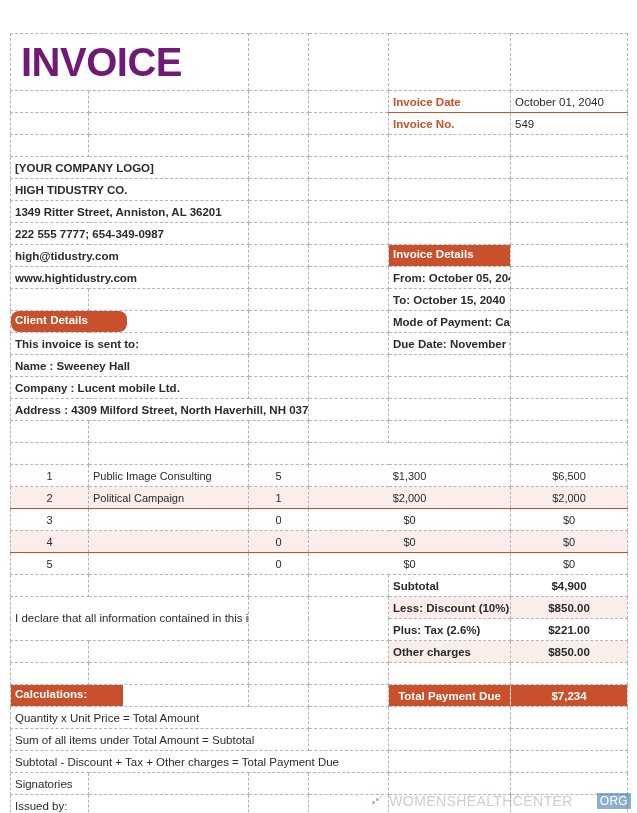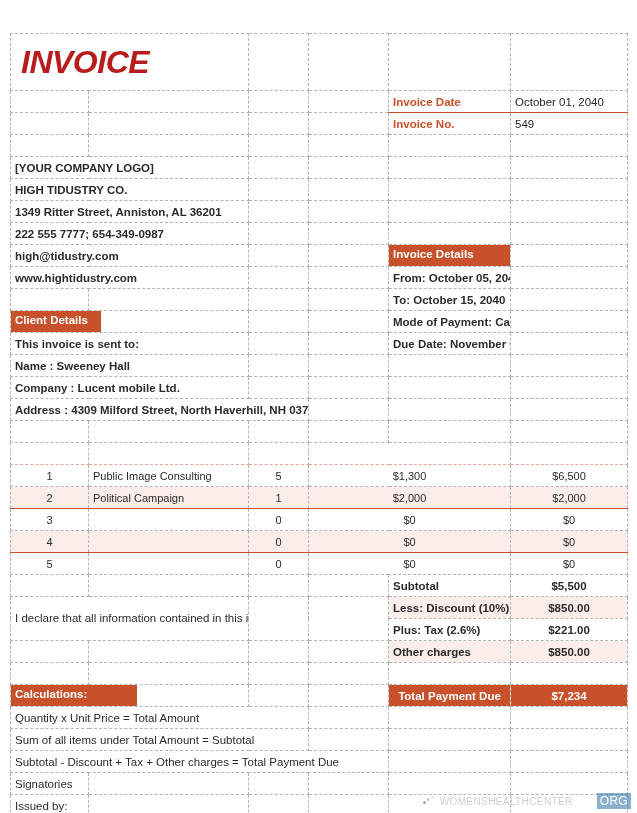--- a/index.html
+++ b/index.html
@@ -44,27 +44,26 @@
   col.c5 { width: 122px; }
   col.c6 { width: 117px; }
   .center       { text-align: center; }
   .tint         { background: #fbedea !important; }
   .solidline-bottom { border-bottom: 1px solid #c8502b !important; }
   .solidline-top    { border-top: 1px solid #c8502b !important; }
   .nowrap-clip  { overflow: visible; }
 
   
   .invoice-title {
-    font-size: 32px;
+    font-size: 40px;
     font-weight: bold;
-    color: #b91c1c;
+    color: #701a75;
     letter-spacing: -0.5px;
     line-height: 1;
     font-family: "Liberation Sans", sans-serif;
-    font-style: italic;
   }
   td.title-cell {
     height: 56px;
     vertical-align: middle;
     padding-left: 10px;
   }
 
   
   .hdr-label {
     font-weight: bold;
@@ -137,21 +136,21 @@
   }
   .wm-dots { width: 13px; height: 12px; position: relative; }
   .wm-dots i {
     position: absolute; display: block;
     background: #2e6fa8; border-radius: 50%;
   }
   .wm-dots i:nth-child(1){ width:3px;height:3px; left:0; top:6px; }
   .wm-dots i:nth-child(2){ width:2.5px;height:2.5px; left:4px; top:3px; background:#4b8cc2;}
   .wm-dots i:nth-child(3){ width:2px;height:2px; left:8px; top:1px; background:#7fb0d6;}
   .wm-text {
-    font-size: 10px;
+    font-size: 14px;
     letter-spacing: 0.4px;
     color: #9aa8b5;
     font-family: "Liberation Sans", sans-serif;
   }
   .wm-org {
     font-size: 12px;
     background: #2e6fa8;
     color: #ffffff;
     padding: 1px 3px;
     letter-spacing: 0.3px;
@@ -263,21 +262,21 @@
     <td></td>
     <td></td>
     <td></td>
     <td></td>
     <td class="blk-bold nowrap-clip">To: October 15, 2040</td>
     <td></td>
   </tr>
 
   <tr>
     <td class="badge-cell" colspan="2">
-      <span class="badge" style="width:90px;">Client Details</span>
+      <span class="badge" style="width:116px;border-radius:8px;">Client Details</span>
     </td>
     <td></td>
     <td></td>
     <td class="blk-bold nowrap-clip">Mode of Payment: Cash</td>
     <td></td>
   </tr>
 
   <tr>
     <td class="blk-bold" colspan="2">This invoice is sent to:</td>
     <td></td>
@@ -365,21 +364,21 @@
     <td class="center solidline-top" colspan="2">$0</td>
     <td class="center solidline-top">$0</td>
   </tr>
 
   <tr>
     <td></td>
     <td></td>
     <td></td>
     <td></td>
     <td class="sumlabel">Subtotal</td>
-    <td class="sumvalue">$5,500</td>
+    <td class="sumvalue">$4,900</td>
   </tr>
 
   <tr>
     <td class="declare" colspan="2" rowspan="2">I declare that all information contained in this invoice are certified true and correct.</td>
     <td rowspan="2"></td>
     <td rowspan="2"></td>
     <td class="sumlabel tint">Less: Discount (10%)</td>
     <td class="sumvalue tint">$850.00</td>
   </tr>
 
@@ -401,21 +400,21 @@
     <td></td>
     <td></td>
     <td></td>
     <td></td>
     <td></td>
     <td></td>
   </tr>
 
   <tr>
     <td class="badge-cell" colspan="2">
-      <span class="badge" style="width:126px;">Calculations:</span>
+      <span class="badge" style="width:112px;">Calculations:</span>
     </td>
     <td></td>
     <td></td>
     <td class="total-due-label center">Total Payment Due</td>
     <td class="total-due-value center">$7,234</td>
   </tr>
 
   <tr>
     <td class="calc-line nowrap-clip" colspan="3">Quantity x Unit Price = Total Amount</td>
     <td></td>

